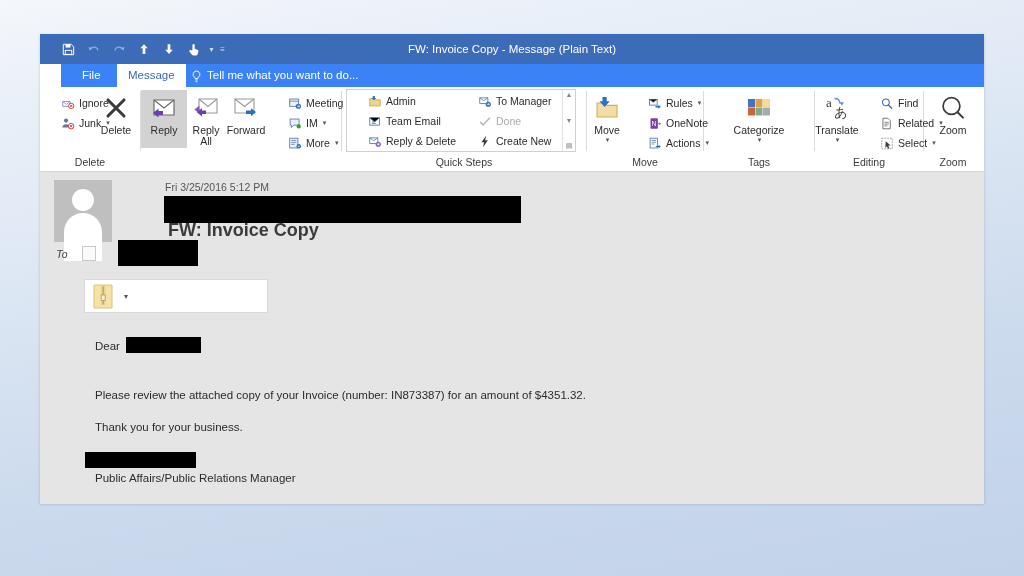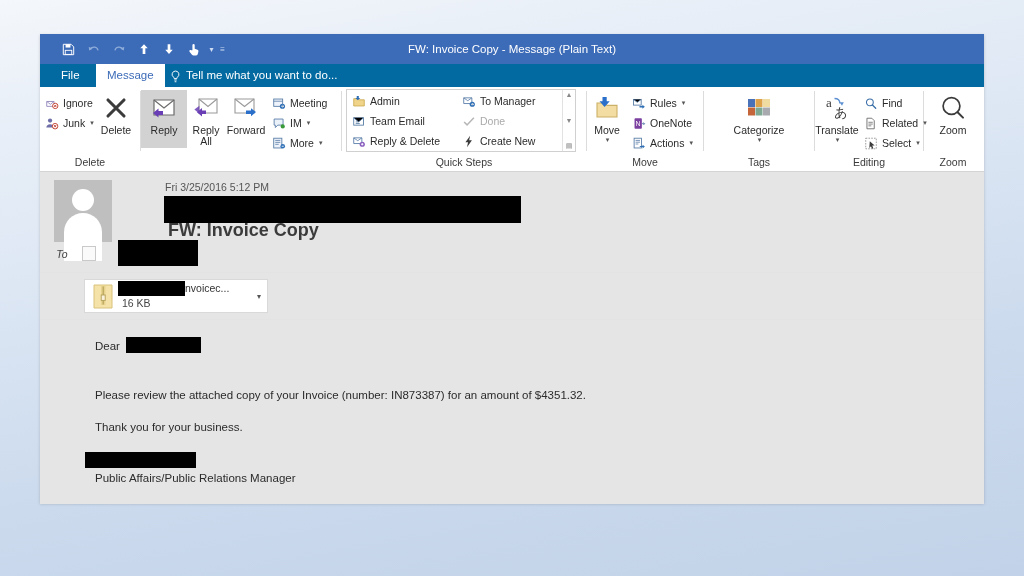--- a/index.html
+++ b/index.html
@@ -22,21 +22,21 @@
     color:#d6e2f4;font-size:13px;line-height:1;
   }
   .qat .qi.on{color:#ffffff;}
   .qat .qi.dim{color:#7d9fd3;}
   .qat .caret{width:11px;height:30px;display:flex;align-items:center;justify-content:center;color:#cddcf1;font-size:8px;}
   .wtitle{
     position:absolute;left:0;right:0;top:0;height:30px;line-height:30px;text-align:center;
     color:#ffffff;font-size:11.5px;
   }
   
-  .tabstrip{height:23px;background:#0369a1;position:relative;}
+  .tabstrip{height:23px;background:#3b82f6;position:relative;margin-left:21px;}
   .tab{
     position:absolute;top:0;height:23px;line-height:23px;font-size:11.5px;color:#ffffff;
     padding:0 11px;box-sizing:border-box;
   }
   .tab.file{left:10px;}
   .tab.sel{background:#ffffff;color:#3c6bb8;left:56px;}
   .tellme{
     position:absolute;left:130px;top:0;height:23px;line-height:23px;font-size:11.5px;color:#ffffff;
     display:flex;align-items:center;gap:5px;
   }
@@ -58,21 +58,21 @@
     width:46px;display:flex;flex-direction:column;align-items:center;justify-content:flex-start;
     font-size:10.5px;color:#2b2b2b;text-align:center;padding-top:3px;box-sizing:border-box;
   }
   .bigbtn.sel{background:#d2d2d2;}
   .bigbtn .bico{height:30px;display:flex;align-items:center;justify-content:center;}
   .bigbtn .blabel{line-height:11px;margin-top:2px;}
   
   .smallcol{display:flex;flex-direction:column;justify-content:flex-start;padding-top:3px;}
   .smallbtn{
     height:20px;display:flex;align-items:center;gap:4px;font-size:10.5px;color:#2b2b2b;
-    padding:0 4px;white-space:nowrap;
+    padding:0 20px;white-space:nowrap;
   }
   .smallbtn.disabled{color:#aaaaaa;}
   .smallbtn .sico{width:15px;height:15px;display:flex;align-items:center;justify-content:center;flex:0 0 15px;}
   .dd{font-size:7px;color:#555;margin-left:1px;}
   
   .qsbox{
     border:1px solid #d0d0d0;margin:2px 2px 0 4px;display:flex;height:63px;box-sizing:border-box;
   }
   .qsscroll{
     width:12px;border-left:1px solid #e2e2e2;display:flex;flex-direction:column;justify-content:space-between;
@@ -518,25 +518,20 @@
     <div class="attwrap">
       <div class="attbox">
         <span class="zipico">
           <svg width="30" height="30" viewBox="0 0 30 30">
               <path fill="#f4e2a8" stroke="#d9c27a" stroke-width="1" d="M6 4h18v23H6z"></path>
               <rect x="13" y="4" width="4.4" height="20" fill="#e7d38d"></rect>
               <path stroke="#b59f58" stroke-width="1.1" d="M15.2 5.5v18"></path>
               <rect x="13.2" y="14" width="4" height="5.4" fill="#f8f2dc" stroke="#b59f58" stroke-width=".9"></rect>
             </svg>
         </span>
-        <span class="attmeta">
-          <span class="attname" style="left:67px">nvoicec...</span>
-          <span class="attredact"></span>
-          <span class="attsize">16 KB</span>
-        </span>
         <span class="attcaret" title="Attachment options">▾</span>
       </div>
     </div>
 
     <div class="body">
       <div class="bline greet">
         <span class="g1">Dear</span>
         <span class="gr"></span>
       </div>
       <div class="bline" style="margin-top:33px">Please review the attached copy of your Invoice (number: IN873387) for an amount of $4351.32.</div>

